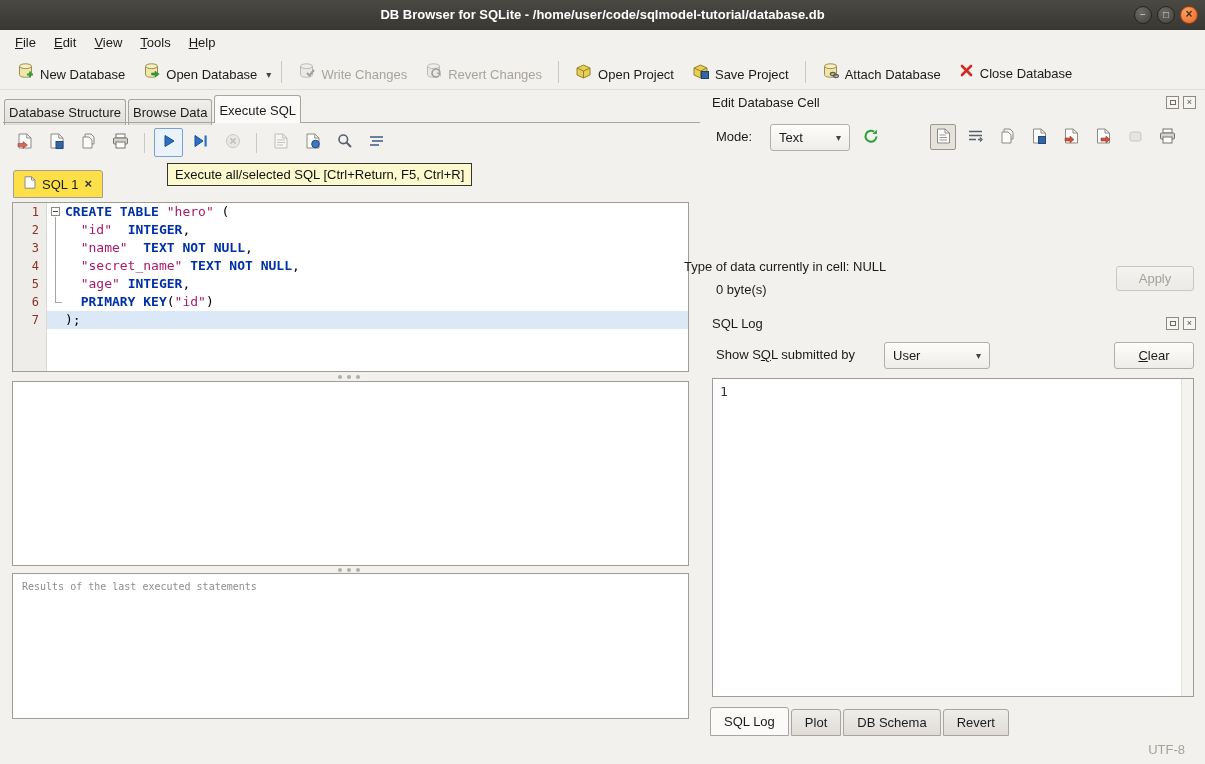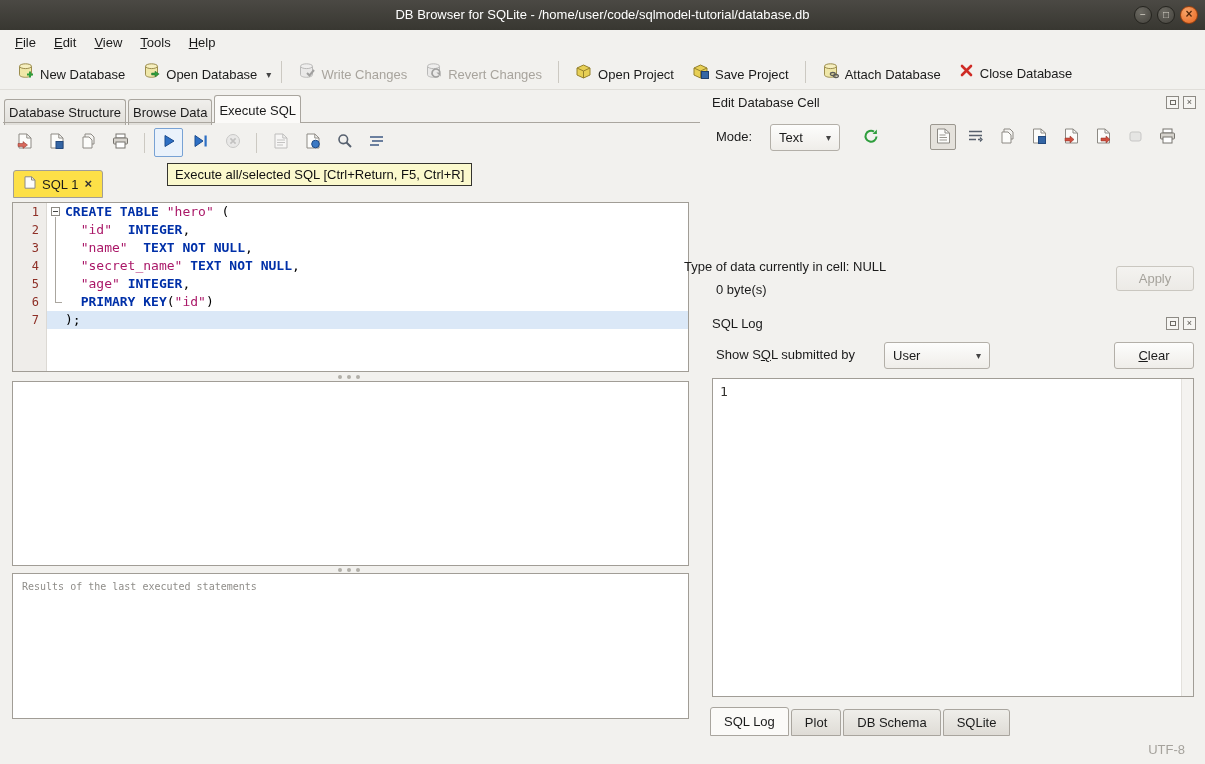--- a/index.html
+++ b/index.html
@@ -5,21 +5,21 @@
   * { margin:0; padding:0; box-sizing:border-box; }
   html,body { background:#555; }
   #win {
     position:relative; width:1205px; height:764px; overflow:hidden;
     background:#f2f1ee; font-family:"Liberation Sans",sans-serif; font-size:13px; color:#1b1b1b;
   }
   
   .titlebar { position:absolute; left:0; top:0; right:0; height:30px;
     background:linear-gradient(#4b4944,#383731); }
   .title-text { position:absolute; left:0; right:0; top:0; height:16px; line-height:30px;
-    text-align:center; color:#fff; font-weight:normal; font-size:13px; }
+    text-align:center; color:#fff; font-weight:bold; font-size:13px; }
   .winbtns { position:absolute; right:7px; top:6px; display:flex; gap:5px; }
   .winbtn { width:18px; height:18px; border-radius:50%; text-align:center; line-height:16px;
     font-size:10px; color:#d8d4ca; border:1px solid #25241f;
     background:radial-gradient(circle at 35% 30%, #6b6962, #44423c); }
   .winbtn.close { background:radial-gradient(circle at 35% 30%, #f8a469, #e8661f);
     border-color:#97400f; color:#56280a; font-weight:bold; font-size:12px; line-height:15px; }
   
   .menubar { position:absolute; top:30px; left:0; right:0; height:24px; display:flex;
     align-items:center; padding-left:6px; background:#f2f1ee; }
   .menuitem { padding:3px 9px; cursor:default; }
@@ -346,21 +346,21 @@
     <span class="dtitle">Edit Database Cell</span>
     <span class="dockicons">
       <span class="dico">
           <span class="sq"></span>
         </span>
       <span class="dico">×</span>
     </span>
   </div>
 
   <span style="position:absolute; left:716px; top:129px;">Mode:</span>
-  <div class="combo" style="left:770px; top:124px; width:70px;">
+  <div class="combo" style="left:770px; top:124px; width:80px;">
     <span>Text</span>
     <span class="caret">▾</span>
   </div>
   <div class="cico" style="position:absolute; left:858px; top:124px;">
     <span><svg width="16" height="16" viewBox="0 0 16 16">
           <path d="M13.5 8.5A5.5 5.5 0 1 1 11 3.6" fill="none" stroke="#2f9e3d" stroke-width="2"></path>
           <path d="M13.9 1.6v4.3H9.6z" fill="#2f9e3d"></path>
         </svg></span>
   </div>
 
@@ -446,18 +446,18 @@
 
   <div class="logbox">
     <span class="lognum">1</span>
     <div class="logscroll"></div>
   </div>
 
   <div class="docktabs">
     <div class="dtab active">SQL Log</div>
     <div class="dtab">Plot</div>
     <div class="dtab">DB Schema</div>
-    <div class="dtab">SQLite</div>
+    <div class="dtab">Revert</div>
   </div>
 
   <span class="statusenc">UTF-8</span>
 
 </div>
 
 </body></html>

